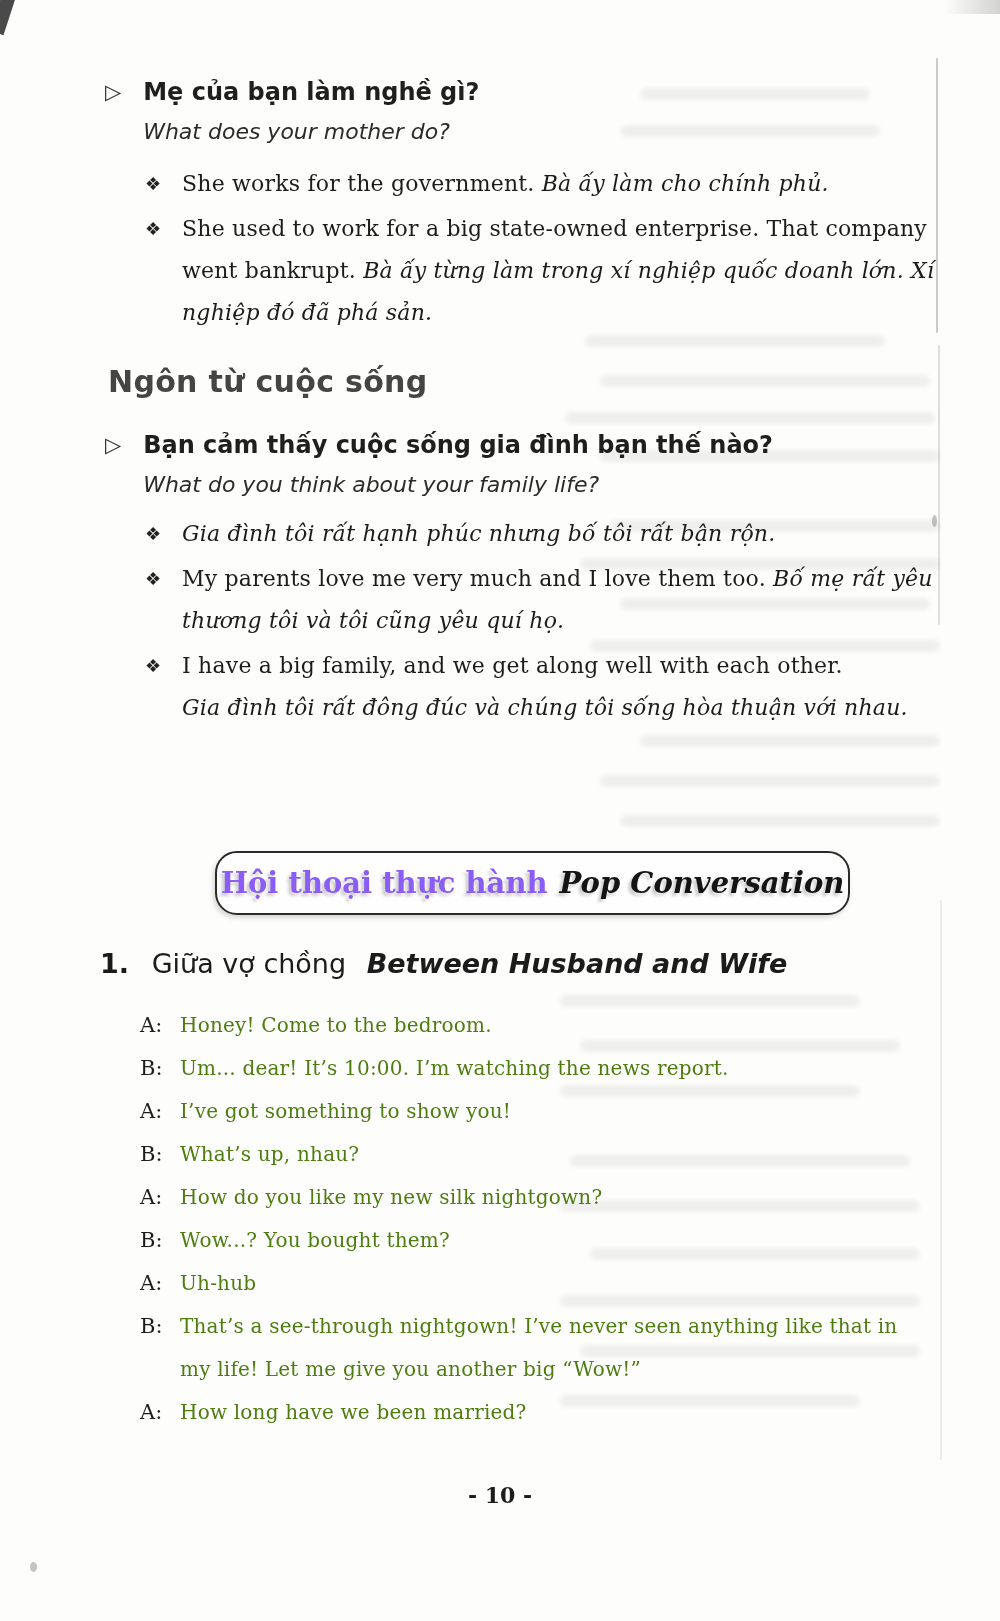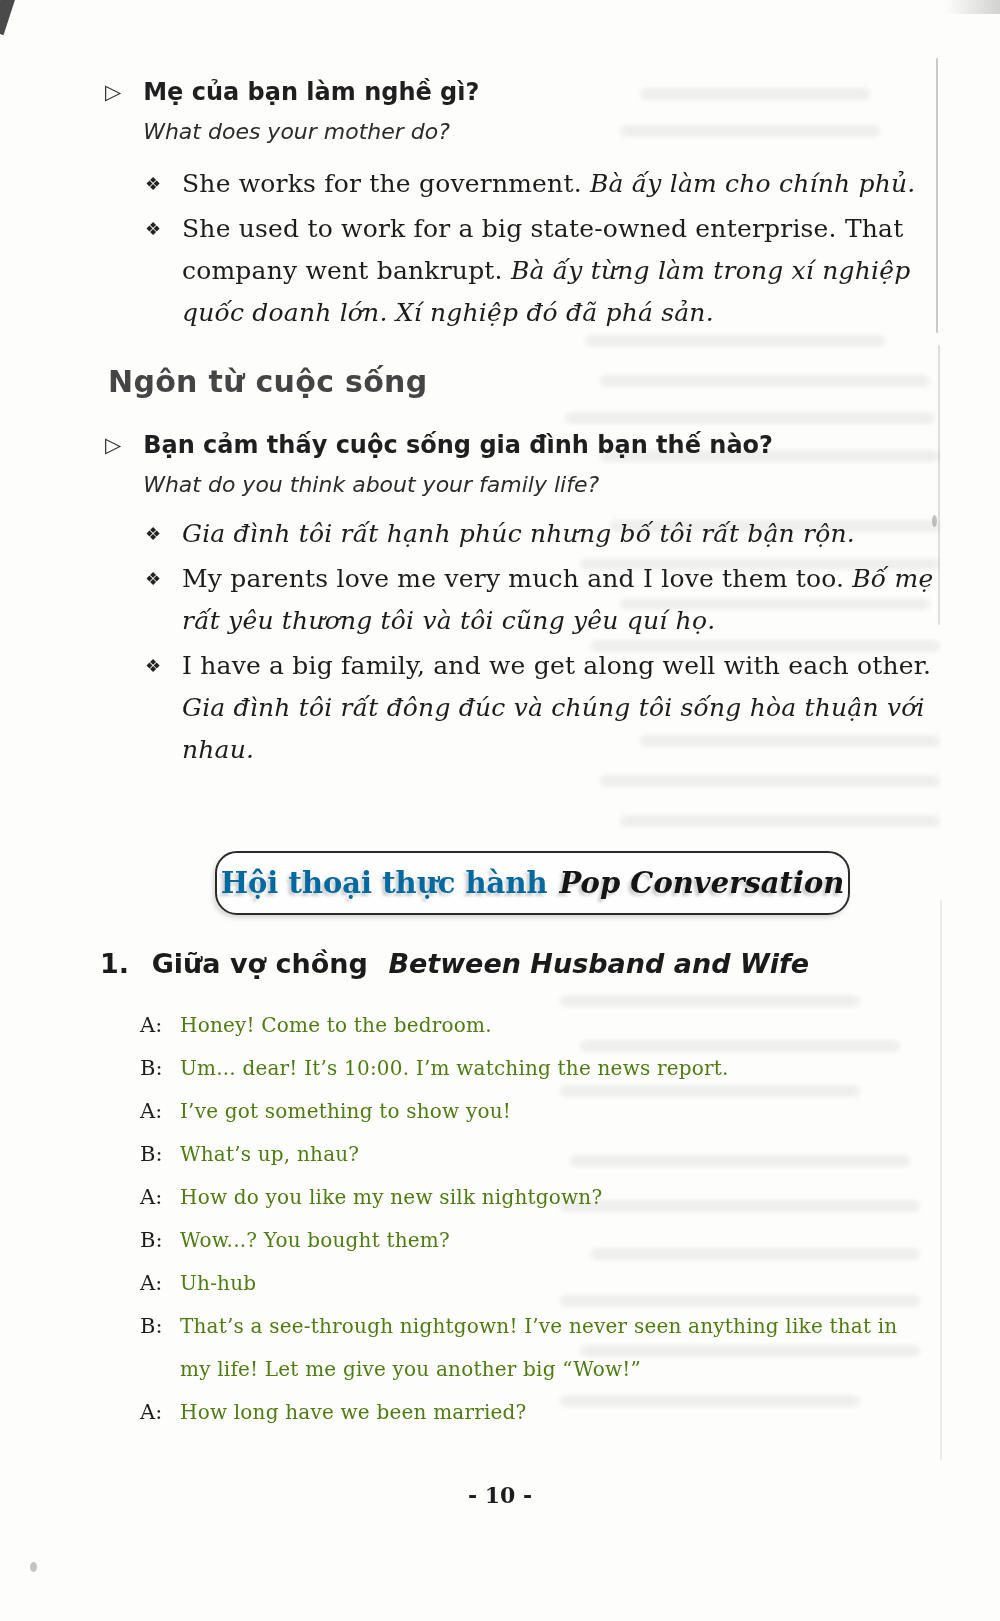--- a/index.html
+++ b/index.html
@@ -53,58 +53,58 @@
   }
 
   
   .answers { position:absolute; left:145px; width:800px; }
   .answer { display:flex; margin-bottom:3px; }
   .diamond {
     font-family:"DejaVu Sans",sans-serif;
     font-size:18px; color:#222; width:37px; flex:0 0 37px; line-height:42px;
   }
   .answer-text {
-    font-size:25px; line-height:42px; width:762px; letter-spacing:0.2px;
+    font-size:22px; line-height:42px; width:762px; letter-spacing:0.2px;
   }
   .vi { font-style:italic; }
   .vi.block { display:block; }
 
   
   .section-heading {
     position:absolute; left:108px;
     font-family:"DejaVu Sans","Liberation Sans",sans-serif;
     font-size:30px; font-weight:bold; color:#454545; letter-spacing:0.3px;
   }
 
   
   .banner {
     position:absolute; left:215px; top:851px; width:635px; height:64px;
     border:2.5px solid #2b2b2b; border-radius:22px;
     display:flex; align-items:center; justify-content:center;
     background:rgba(255,255,255,0.6);
     box-shadow:-2px 3px 4px rgba(110,110,110,0.25);
   }
   .banner-vi {
-    font-size:29px; font-weight:bold; color:#0369a1;
+    font-size:29px; font-weight:bold; color:#8b5cf6;
     text-shadow:-3px 3px 3px rgba(100,100,100,0.30);
   }
   .banner-en {
     font-size:29px; font-weight:bold; font-style:italic; color:#141414;
     margin-left:12px;
     text-shadow:-3px 3px 3px rgba(100,100,100,0.30);
   }
 
   
   .dialog-heading {
     position:absolute; left:100px; top:948px;
     font-family:"DejaVu Sans","Liberation Sans",sans-serif;
     font-size:27px; color:#1b1b1b;
   }
   .dialog-heading .num { font-weight:bold; margin-right:14px; }
-  .dialog-heading .dh-vi { font-weight:bold; margin-right:12px; }
+  .dialog-heading .dh-vi { font-weight:normal; margin-right:12px; }
   .dialog-heading .dh-en { font-style:italic; font-weight:600; }
 
   .dialog { position:absolute; left:140px; top:1004px; width:830px; }
   .dialog-row { display:flex; }
   .dialog-row .speaker {
     flex:0 0 40px; font-size:21px; line-height:43px; color:#1c1c1c;
   }
   .dialog-row .text {
     width:750px; font-size:20px; line-height:43px; color:#4d7c0f; letter-spacing:0.2px;
   }

